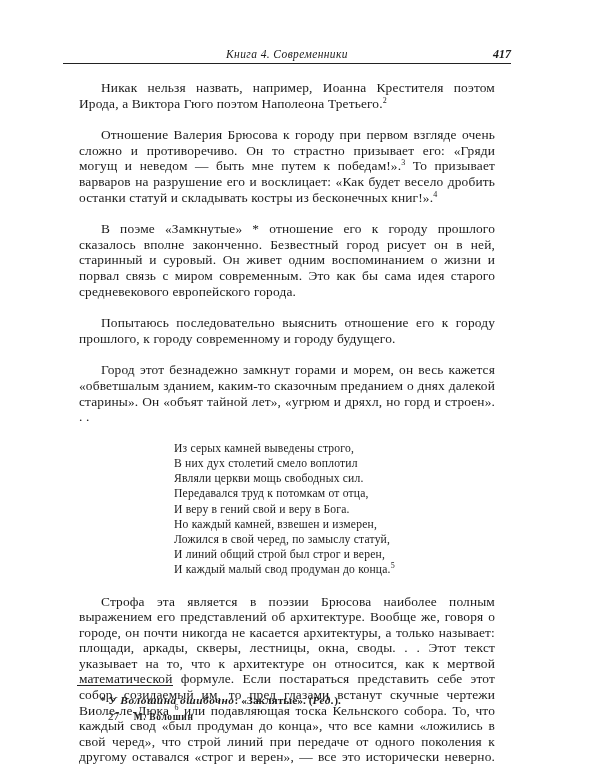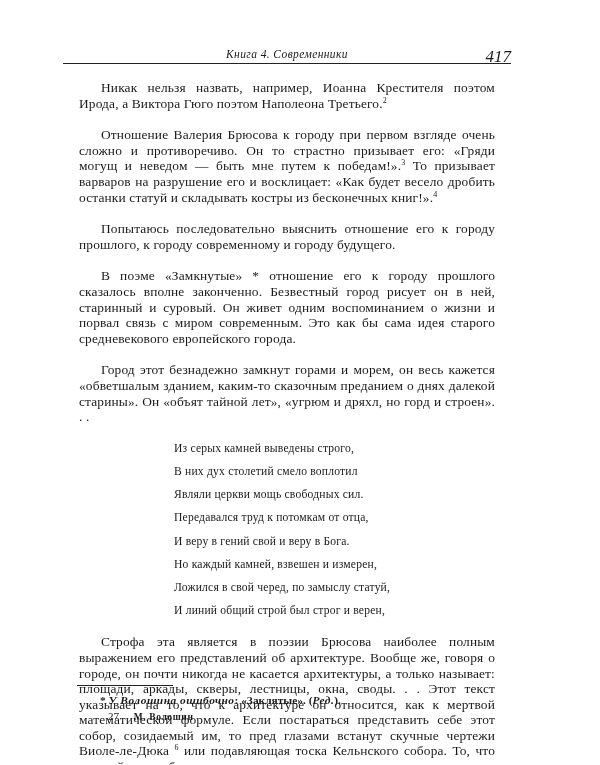--- a/index.html
+++ b/index.html
@@ -32,22 +32,22 @@
       left: 0;
       right: 0;
       text-align: center;
       top: 2px;
       letter-spacing: 0.4px;
     }
     .running-head .folio {
       position: absolute;
       right: 0;
       top: 1px;
-      font-weight: normal;
-      font-size: 17px;
+      font-weight: bold;
+      font-size: 12px;
     }
     .head-rule {
       height: 0;
       border-top: 1.3px solid #222;
       margin-top: 1px;
     }
     .body-text {
       margin-top: 14px;
       font-size: 13.4px;
       line-height: 15.6px;
@@ -66,21 +66,20 @@
     }
     .verse {
       margin: 12px 0 0 111px;
       font-size: 11.6px;
       line-height: 15.2px;
       letter-spacing: 0.2px;
     }
     .verse .line {
       display: block;
       white-space: nowrap;
-      margin-top: 8px;
     }
     .after-verse {
       margin-top: 26px;
     }
     .foot-rule {
       position: absolute;
       left: 77px;
       top: 685px;
       width: 96px;
       border-top: 1.2px solid #222;
@@ -122,35 +121,36 @@
     <span class="title">Книга 4. Современники</span>
     <span class="folio">417</span>
   </div>
   <div class="head-rule"></div>
 
   <div class="body-text">
     <p><span>Никак нельзя назвать, например, Иоанна Крестителя поэтом Ирода, а Виктора Гюго поэтом Наполеона Третьего.</span><sup>2</sup></p>
 
     <p><span>Отношение Валерия Брюсова к городу при первом взгляде очень сложно и противоречиво. Он то страстно призывает его: «Гряди могущ и неведом — быть мне путем к победам!».</span><sup>3</sup><span> То призывает варваров на разрушение его и восклицает: «Как будет весело дробить останки статуй и складывать костры из бесконечных книг!».</span><sup>4</sup></p>
 
+    <p><span>В поэме «Замкнутые» </span><span>*</span><span> отношение его к городу прошлого сказалось вполне законченно. Безвестный город рисует он в ней, старинный и суровый. Он живет одним воспоминанием о жизни и порвал связь с миром современным. Это как бы сама идея старого средневекового европейского города.</span></p>
+
     <p><span>Попытаюсь последовательно выяснить отношение его к городу прошлого, к городу современному и городу будущего.</span></p>
-
-    <p><span>В поэме «Замкнутые» </span><span>*</span><span> отношение его к городу прошлого сказалось вполне законченно. Безвестный город рисует он в ней, старинный и суровый. Он живет одним воспоминанием о жизни и порвал связь с миром современным. Это как бы сама идея старого средневекового европейского города.</span></p>
 
     <p><span>Город этот безнадежно замкнут горами и морем, он весь кажется «обветшалым зданием, каким-то сказочным преданием о днях далекой старины». Он «объят тайной лет», «угрюм и дряхл, но горд и строен». . .</span></p>
 
     <div class="verse">
       <span class="line">Из серых камней выведены строго,</span>
       <span class="line">В них дух столетий смело воплотил</span>
       <span class="line">Являли церкви мощь свободных сил.</span>
       <span class="line">Передавался труд к потомкам от отца,</span>
       <span class="line">И веру в гений свой и веру в Бога.</span>
       <span class="line">Но каждый камней, взвешен и измерен,</span>
       <span class="line">Ложился в свой черед, по замыслу статуй,</span>
       <span class="line">И линий общий строй был строг и верен,</span>
+      <span class="line"><span>И каждый малый свод продуман до конца.</span><sup>5</sup></span>
     </div>
 
     <p class="after-verse"><span>Строфа эта является в поэзии Брюсова наиболее полным выражением его представлений об архитектуре. Вообще же, говоря о городе, он почти никогда не касается архитектуры, а только называет: площади, аркады, скверы, лестницы, окна, своды. . . Этот текст указывает на то, что к архитектуре он относится, как к мертвой математической формуле. Если постараться представить себе этот собор, созидаемый им, то пред глазами встанут скучные чертежи Виоле-ле-Дюка </span><sup>6</sup><span> или подавляющая тоска Кельнского собора. То, что каждый свод «был продуман до конца», что все камни «ложились в свой черед», что строй линий при передаче от одного поколения к другому оставался «строг и верен», — все это исторически неверно. Брюсов обманывает нас — это не настоящий старый город, это новый город. Как ветвистые растения, как сплетение кораллов, росли старые соборы, забывались, изменялись замыслы зачинателя, новые века вносили новые стили, нарушались пропорции, башни недостраивались. И в этом хаосе была гармония, в нарушении строя сказывался гений городов. Разве можно сравнить скучную последовательность Кельнского собора, исправленного и законченного в XIX веке разными германскими Виоле-</span></p>
   </div>
 </div>
 
 <div class="foot-rule"></div>
 
 <div class="footnote">
   <span>*</span>

